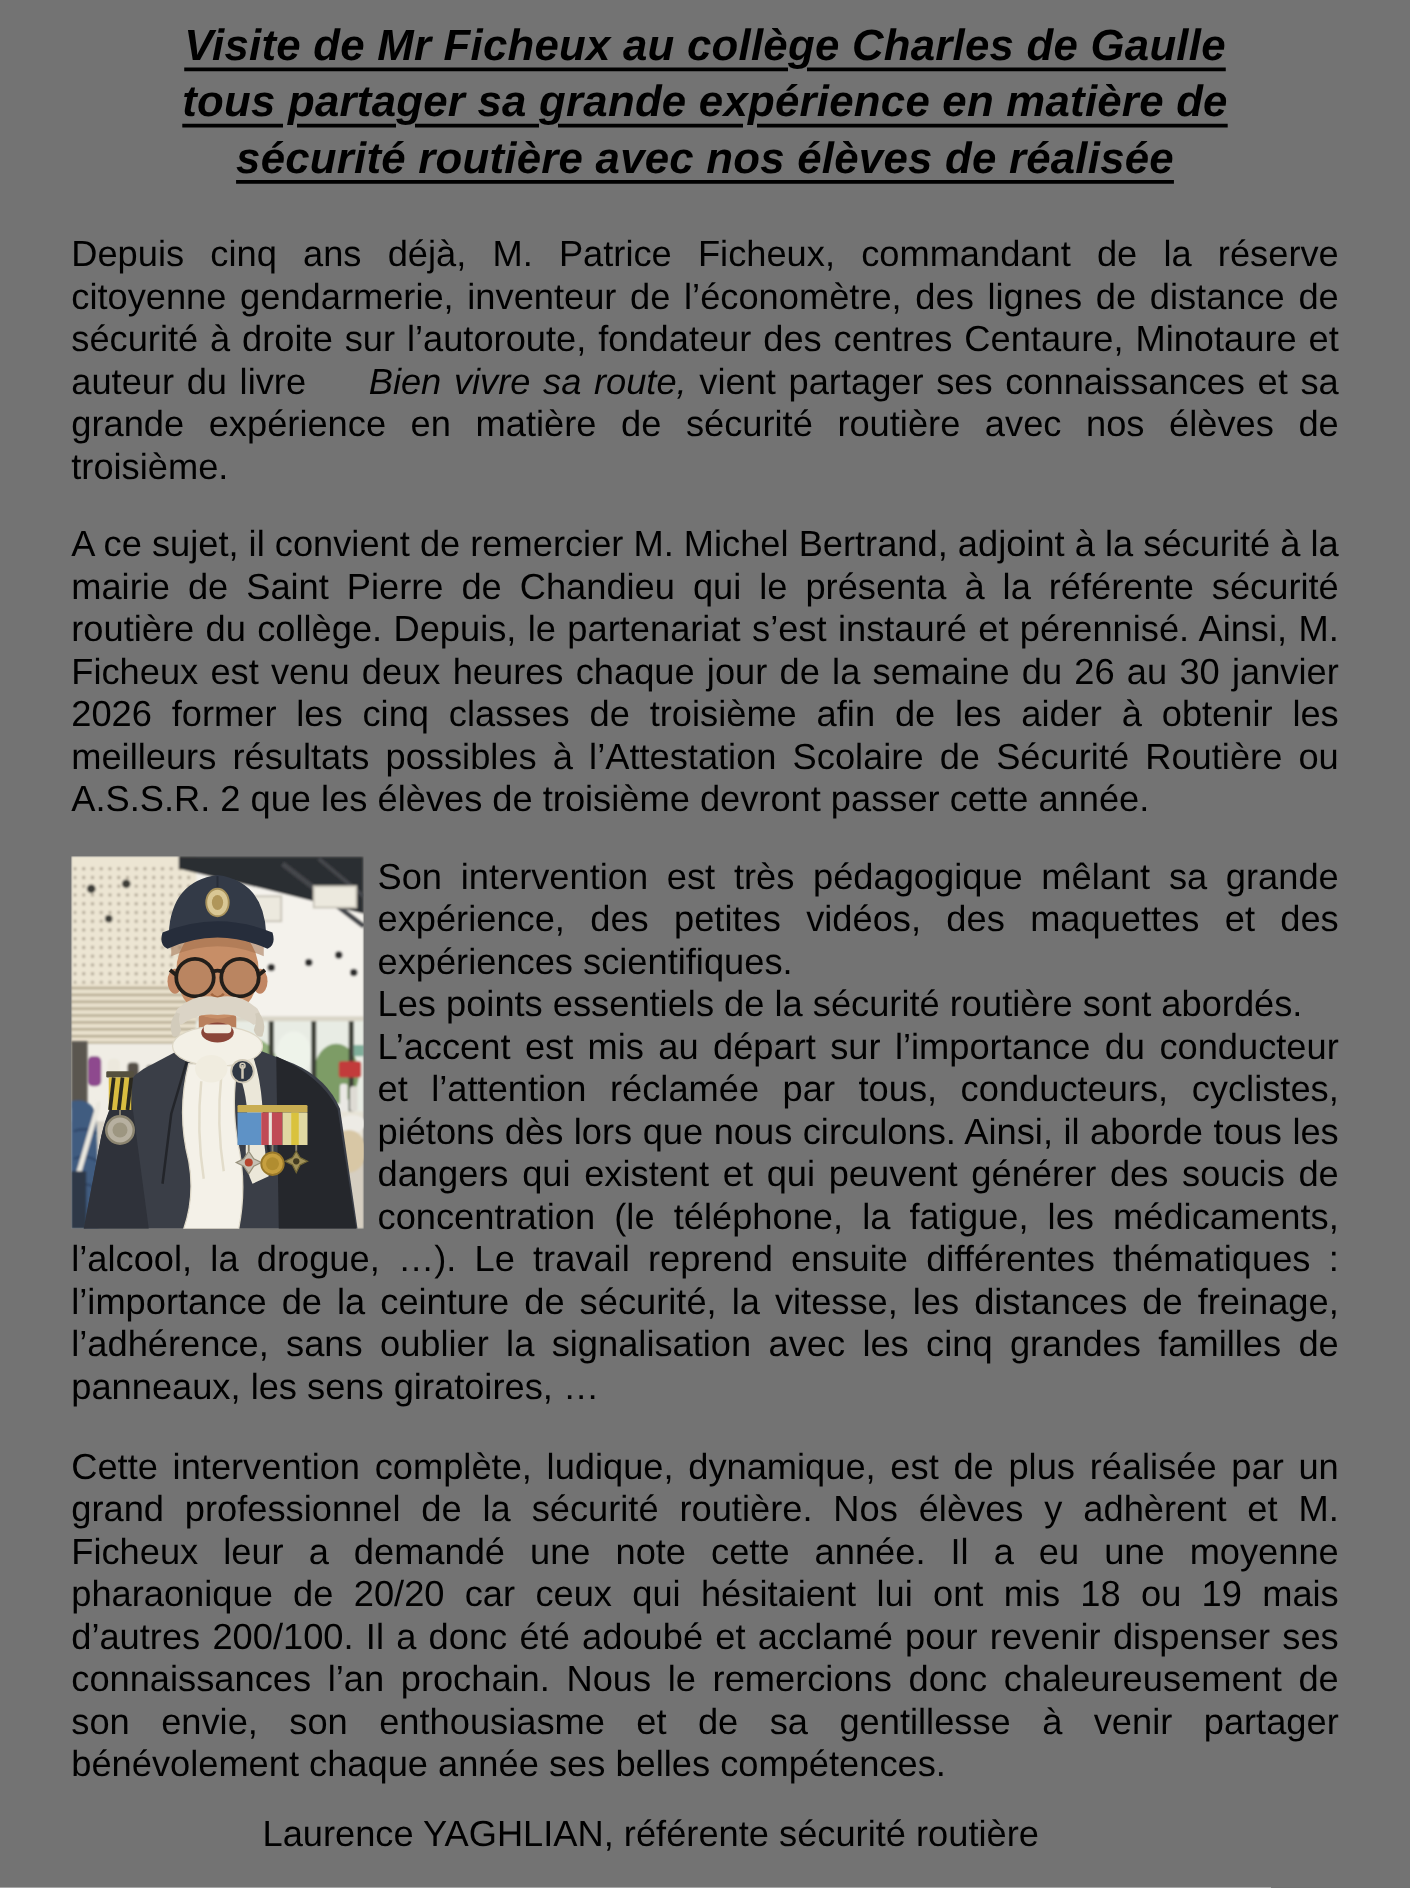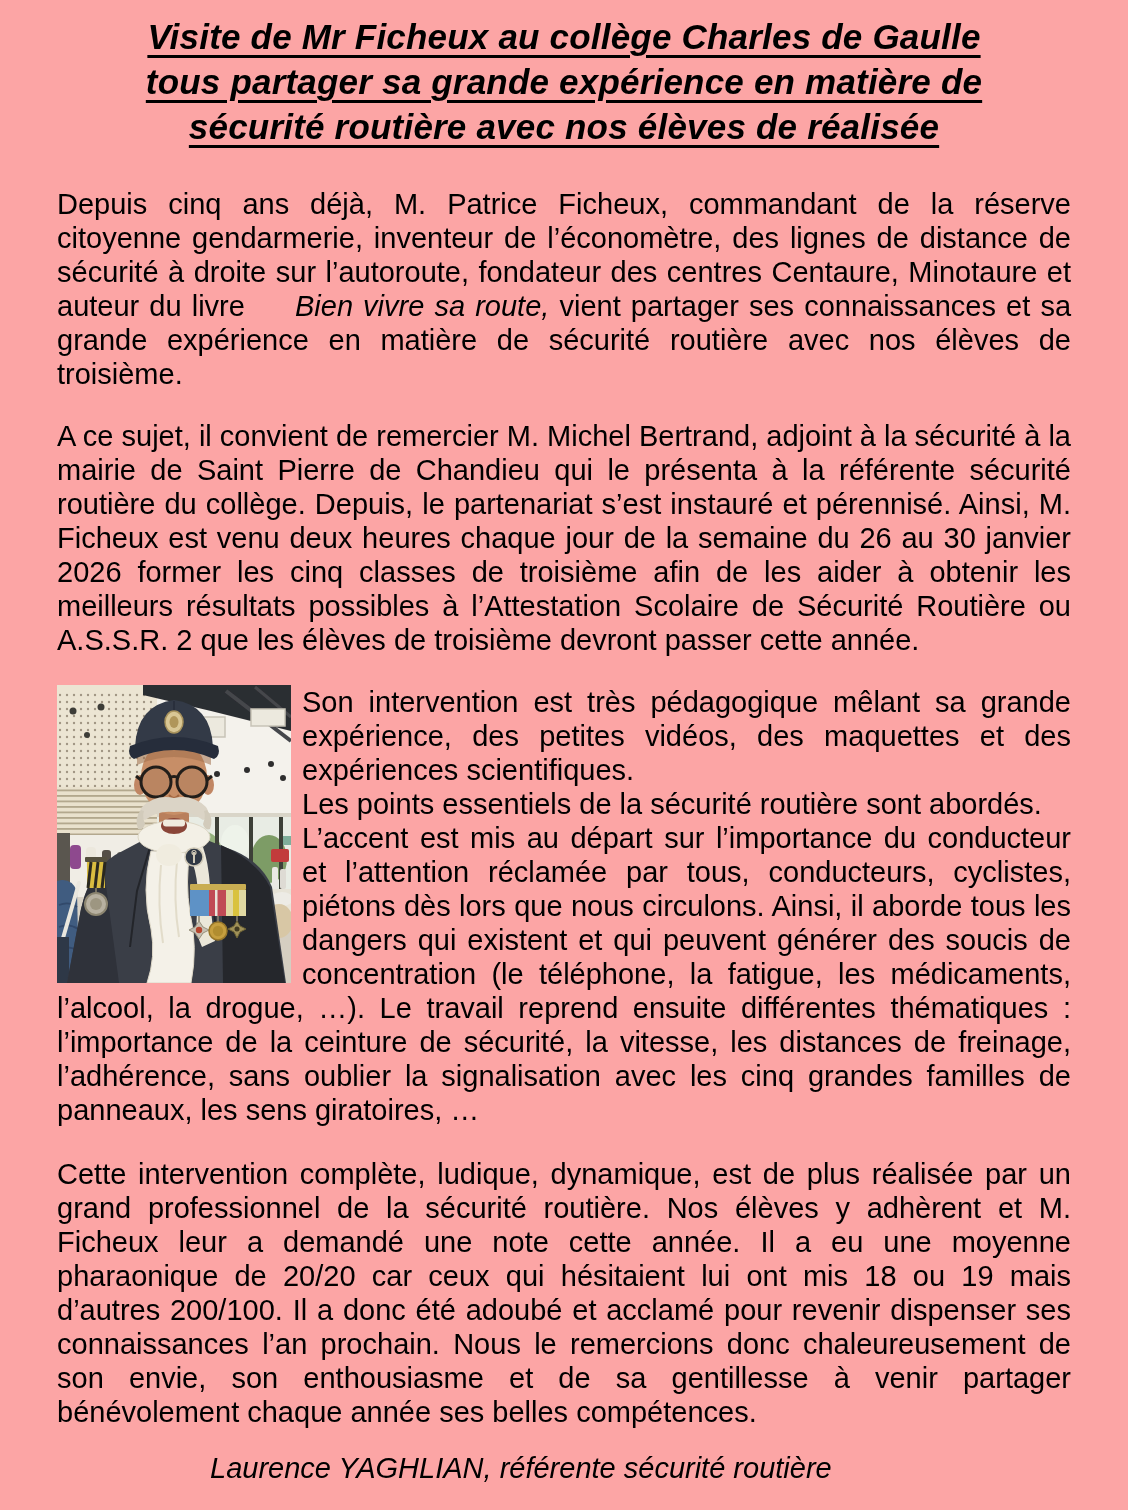--- a/index.html
+++ b/index.html
@@ -6,21 +6,21 @@
   body {
     width: 1128px; height: 1510px;
     font-family: "Liberation Sans", sans-serif;
     color: #000000;
     overflow: hidden;
   }
   .page {
     box-sizing: border-box;
     width: 1128px; height: 1510px;
     padding: 14px 57px 0 57px;
-    background: #fca5a5;
+    background: #737373;
   }
   .title {
     margin: 0 0 38px 0;
     font-size: 35px;
     line-height: 45px;
     font-weight: bold;
     font-style: italic;
     text-align: center;
     letter-spacing: 0.2px;
   }
@@ -44,21 +44,20 @@
     float: left;
     width: 234px; height: 298px;
     margin: 0 11px 6px 0;
     display: block;
   }
   .photo-float svg { display: block; width: 234px; height: 298px; }
   .signature {
     margin: 22px 0 0 153px;
     font-size: 29px;
     line-height: 34px;
-    font-style: italic;
     text-align: left;
   }
 </style>
 </head>
 <body>
 
 <div class="page">
 
   <h1 class="title">
       <span class="tline">Visite de Mr Ficheux au collège Charles de Gaulle</span>

